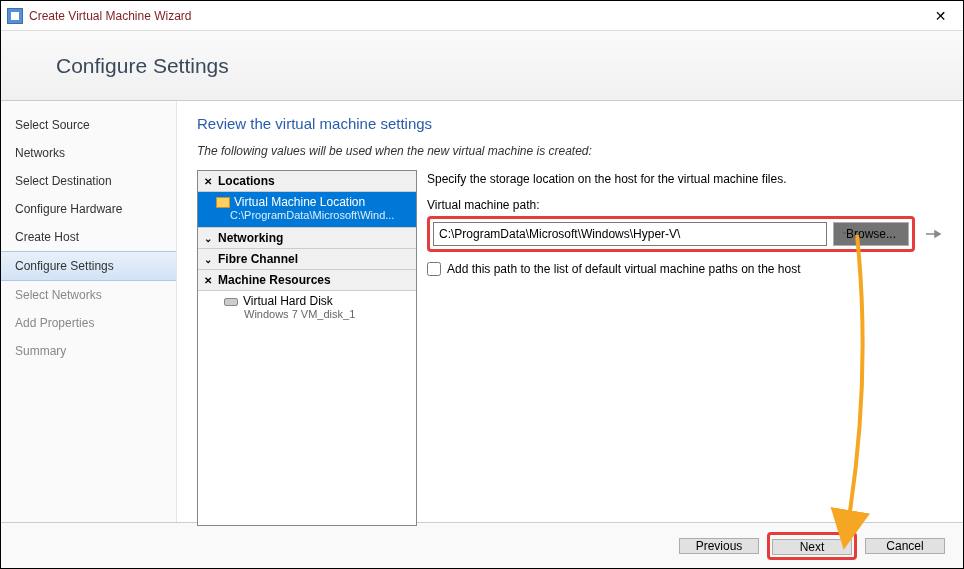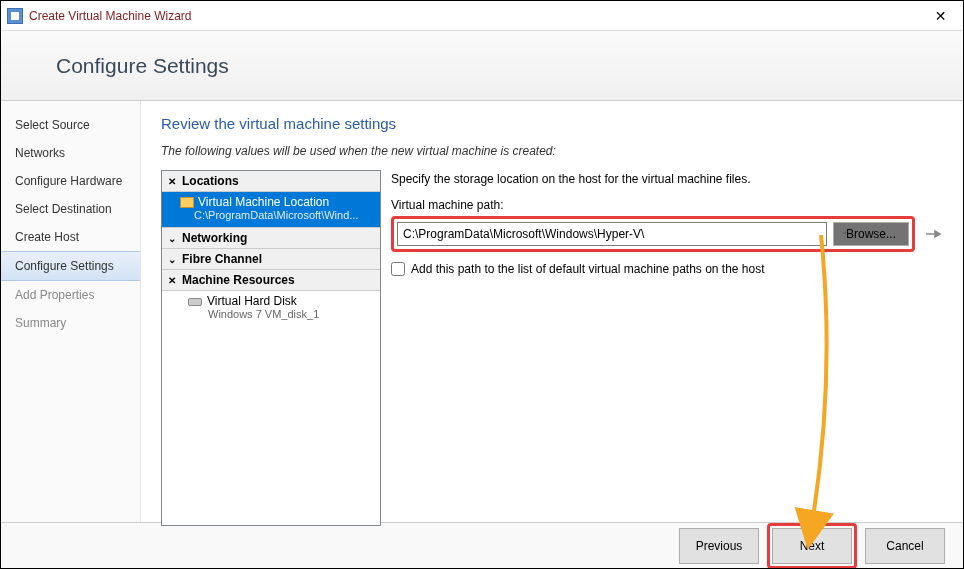--- a/index.html
+++ b/index.html
@@ -8,21 +8,21 @@
 .titlebar { height: 30px; display: flex; align-items: center; padding: 0 0 0 6px; border-bottom: 1px solid #ddd; background: #fff; }
 .titlebar .icon { width: 16px; height: 16px; background: #5a8fd6; margin-right: 6px; border: 1px solid #3a6fb6; display: flex; align-items: center; justify-content: center; }
 .titlebar .icon::before { content: ""; width: 8px; height: 8px; background: #fff; }
 .titlebar .title { font-size: 12px; color: #7f1d1d; flex: 1; }
 .closebtn { width: 45px; height: 30px; display: flex; align-items: center; justify-content: center; font-size: 14px; color: #000; cursor: pointer; }
 
 .header { height: 70px; background: linear-gradient(to bottom, #fafafa, #f0f0f0); display: flex; align-items: center; padding-left: 55px; border-bottom: 1px solid #ccc; }
 .header h1 { font-size: 21px; font-weight: 300; color: #3a4a5a; }
 
 .body { display: flex; height: calc(100% - 30px - 70px - 46px); }
-.sidebar { width: 140px; background: #fafafa; border-right: 1px solid #e5e5e5; padding: 10px 0; }
+.sidebar { width: 176px; background: #fafafa; border-right: 1px solid #e5e5e5; padding: 10px 0; }
 .side-item { padding: 7px 14px; font-size: 12px; color: #333; cursor: pointer; }
 .side-item.active { background: linear-gradient(to bottom, #e8f0fa, #d3e3f5); border-top: 1px solid #b0c8e5; border-bottom: 1px solid #b0c8e5; }
 .side-item.disabled { color: #888; }
 
 .content { flex: 1; padding: 14px 20px 0 20px; background: #fff; }
 .content h2 { font-size: 15px; font-weight: 400; color: #2a5caa; margin-bottom: 12px; }
 .lead { font-size: 12px; color: #333; margin-bottom: 12px; font-style: italic; }
 
 .panel-row { display: flex; gap: 10px; }
 .tree { width: 220px; border: 1px solid #828790; height: 356px; overflow: hidden; background: #fff; }
@@ -46,45 +46,46 @@
 .browse { height: 24px; width: 76px; border: 1px solid #adadad; background: #737373; font-size: 12px; cursor: pointer; }
 .pin { width: 18px; height: 12px; align-self: center; margin-left: 4px; }
 .pin svg { display: block; }
 
 .checkbox-row { margin-top: 10px; display: flex; align-items: center; gap: 6px; }
 .checkbox-row input { width: 14px; height: 14px; }
 
 .arrow-overlay { position: absolute; pointer-events: none; }
 
 .footer { height: 46px; border-top: 1px solid #ccc; display: flex; align-items: center; justify-content: flex-end; gap: 8px; padding: 0 18px; background: #f9f9f9; }
-.footer button { height: 36px; min-width: 80px; border: 1px solid #adadad; background: #e1e1e1; font-size: 12px; cursor: pointer; }
+.footer button { height: 16px; min-width: 80px; border: 1px solid #adadad; background: #e1e1e1; font-size: 12px; cursor: pointer; }
 .btn-next-wrap { border: 3px solid #e73c3c; border-radius: 4px; padding: 2px; }
 .btn-next-wrap button { background: #e1e1e1; }
 </style>
 </head>
 <body>
 
 <div class="titlebar">
   <span class="icon"></span>
   <span class="title">Create Virtual Machine Wizard</span>
   <div class="closebtn">✕</div>
 </div>
 
 <div class="header">
   <h1>Configure Settings</h1>
 </div>
 
 <div class="body">
   <div class="sidebar">
     <div class="side-item">Select Source</div>
     <div class="side-item">Networks</div>
+    <div class="side-item">Select Destination</div>
     <div class="side-item">Configure Hardware</div>
-    <div class="side-item">Select Destination</div>
     <div class="side-item">Create Host</div>
     <div class="side-item active">Configure Settings</div>
+    <div class="side-item disabled">Select Networks</div>
     <div class="side-item disabled">Add Properties</div>
     <div class="side-item disabled">Summary</div>
   </div>
 
   <div class="content">
     <h2>Review the virtual machine settings</h2>
     <p class="lead">The following values will be used when the new virtual machine is created:</p>
 
     <div class="panel-row">
       <div class="tree">

